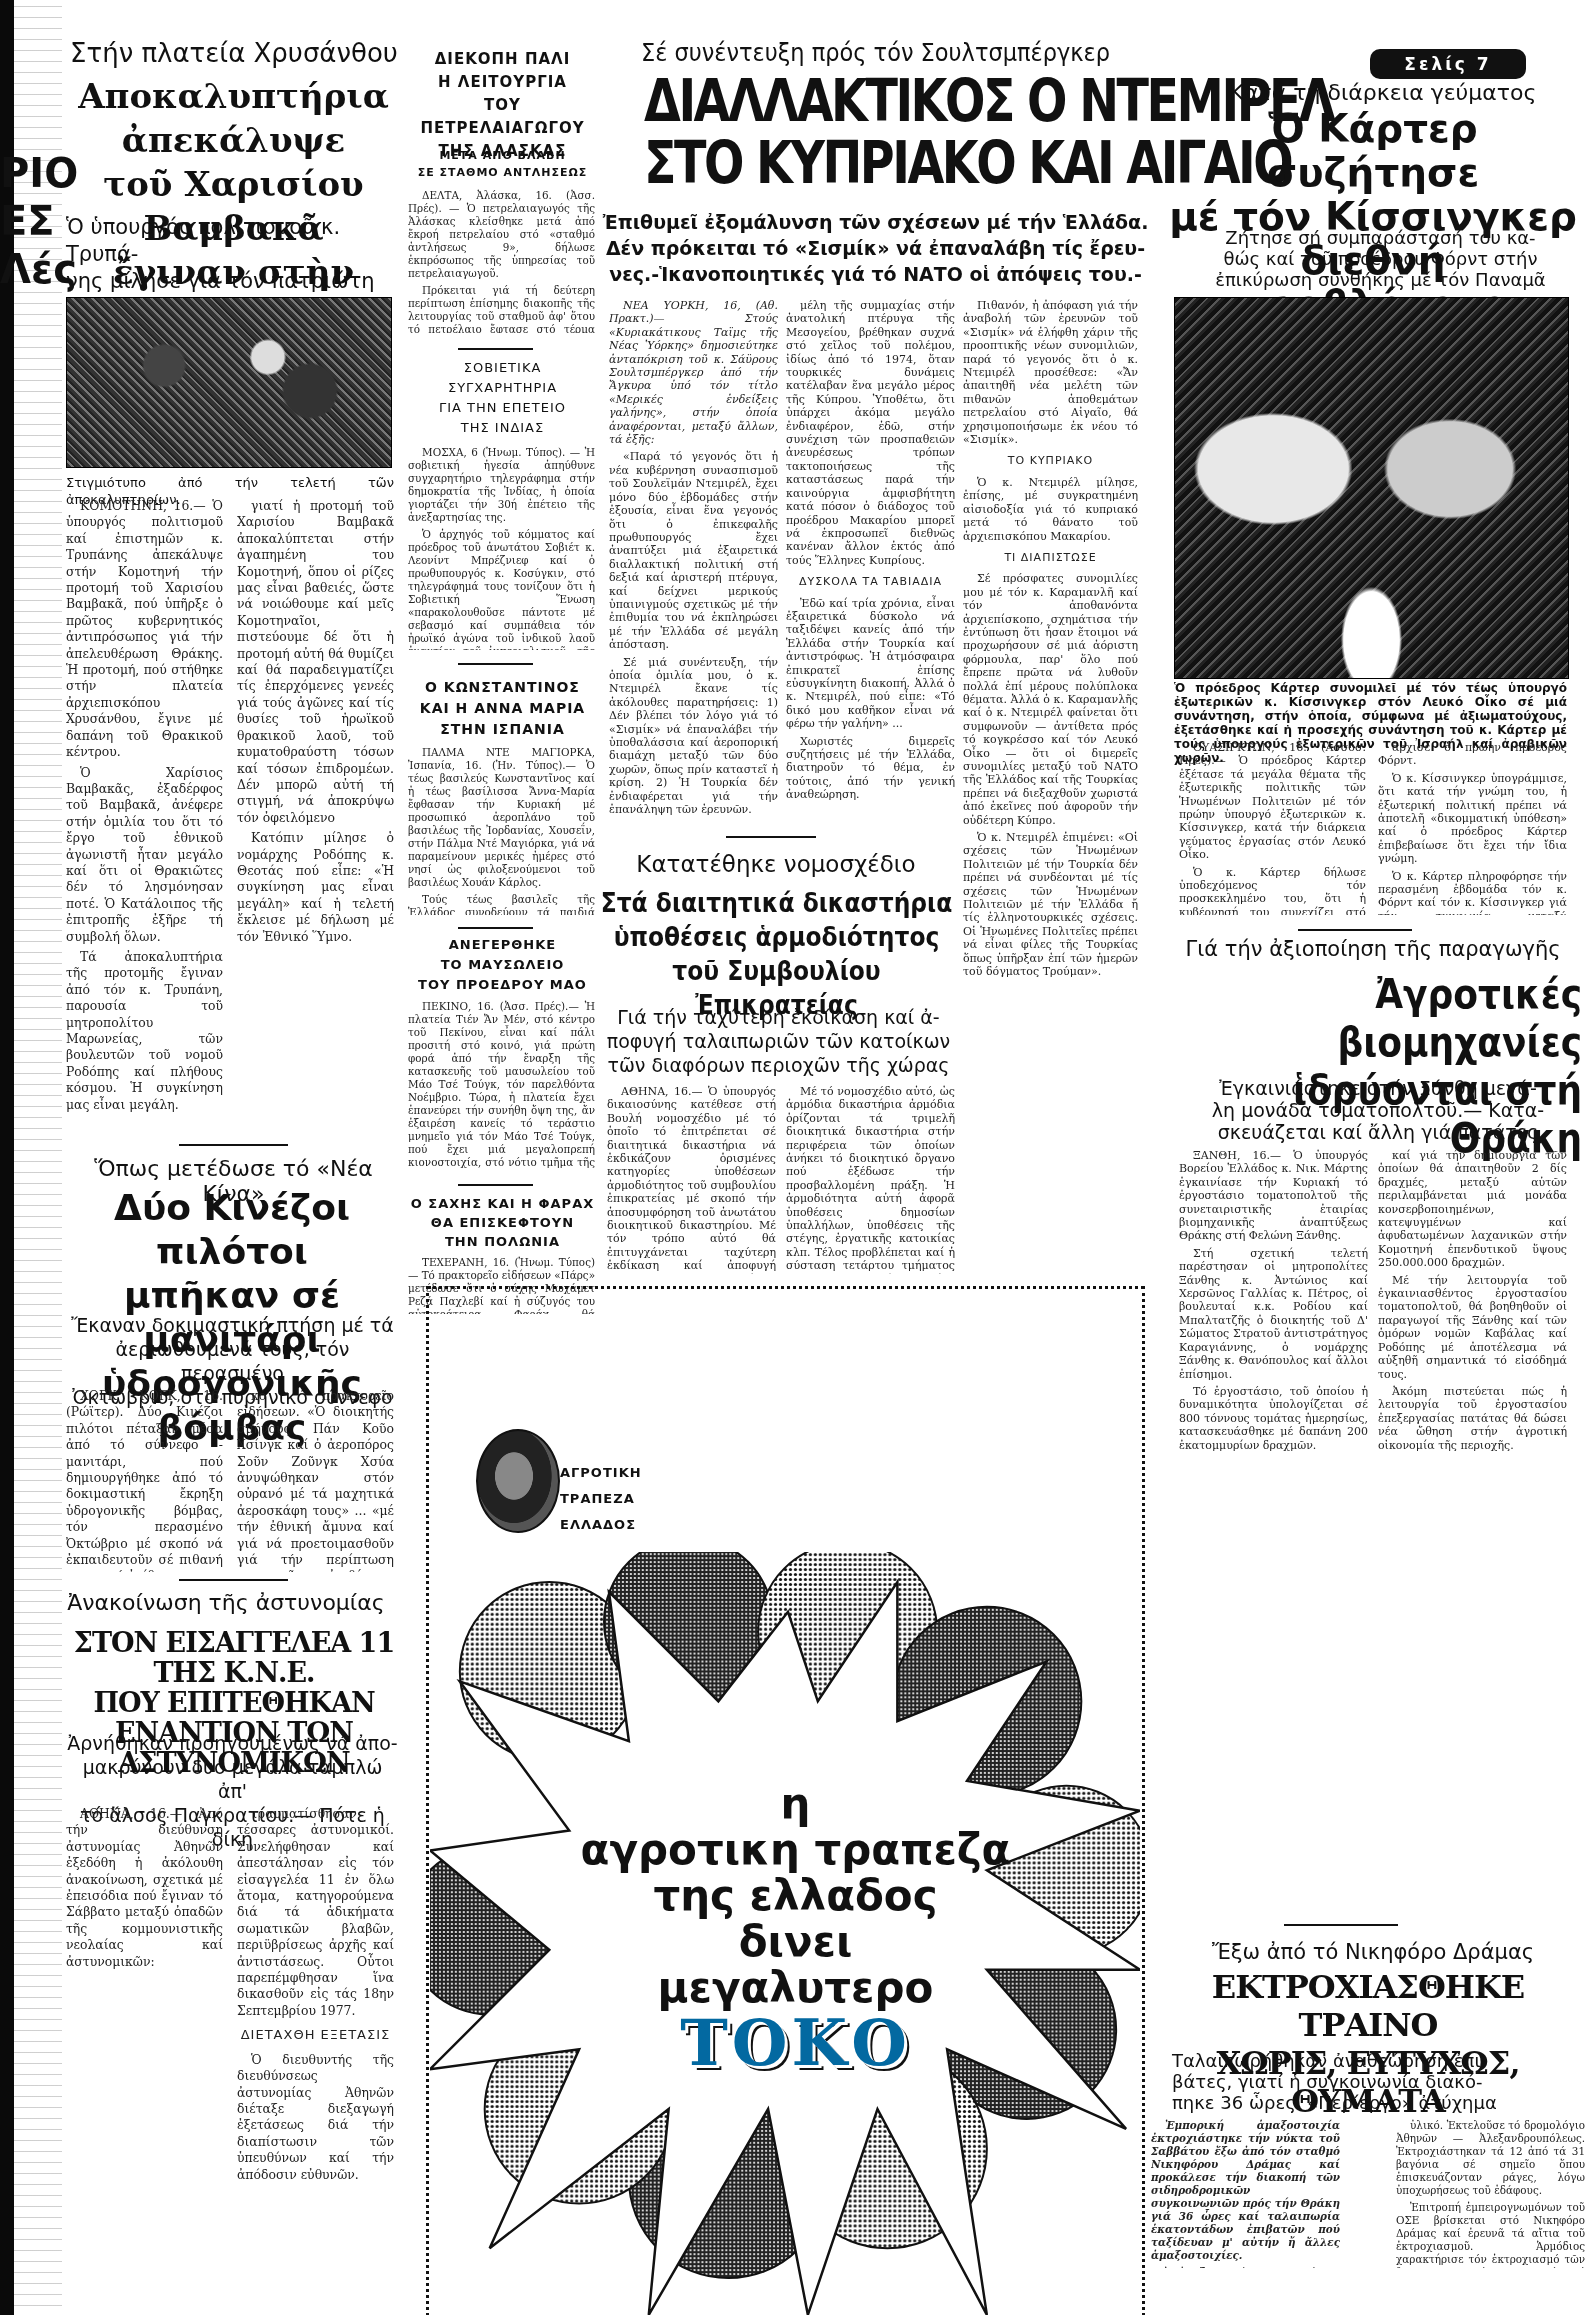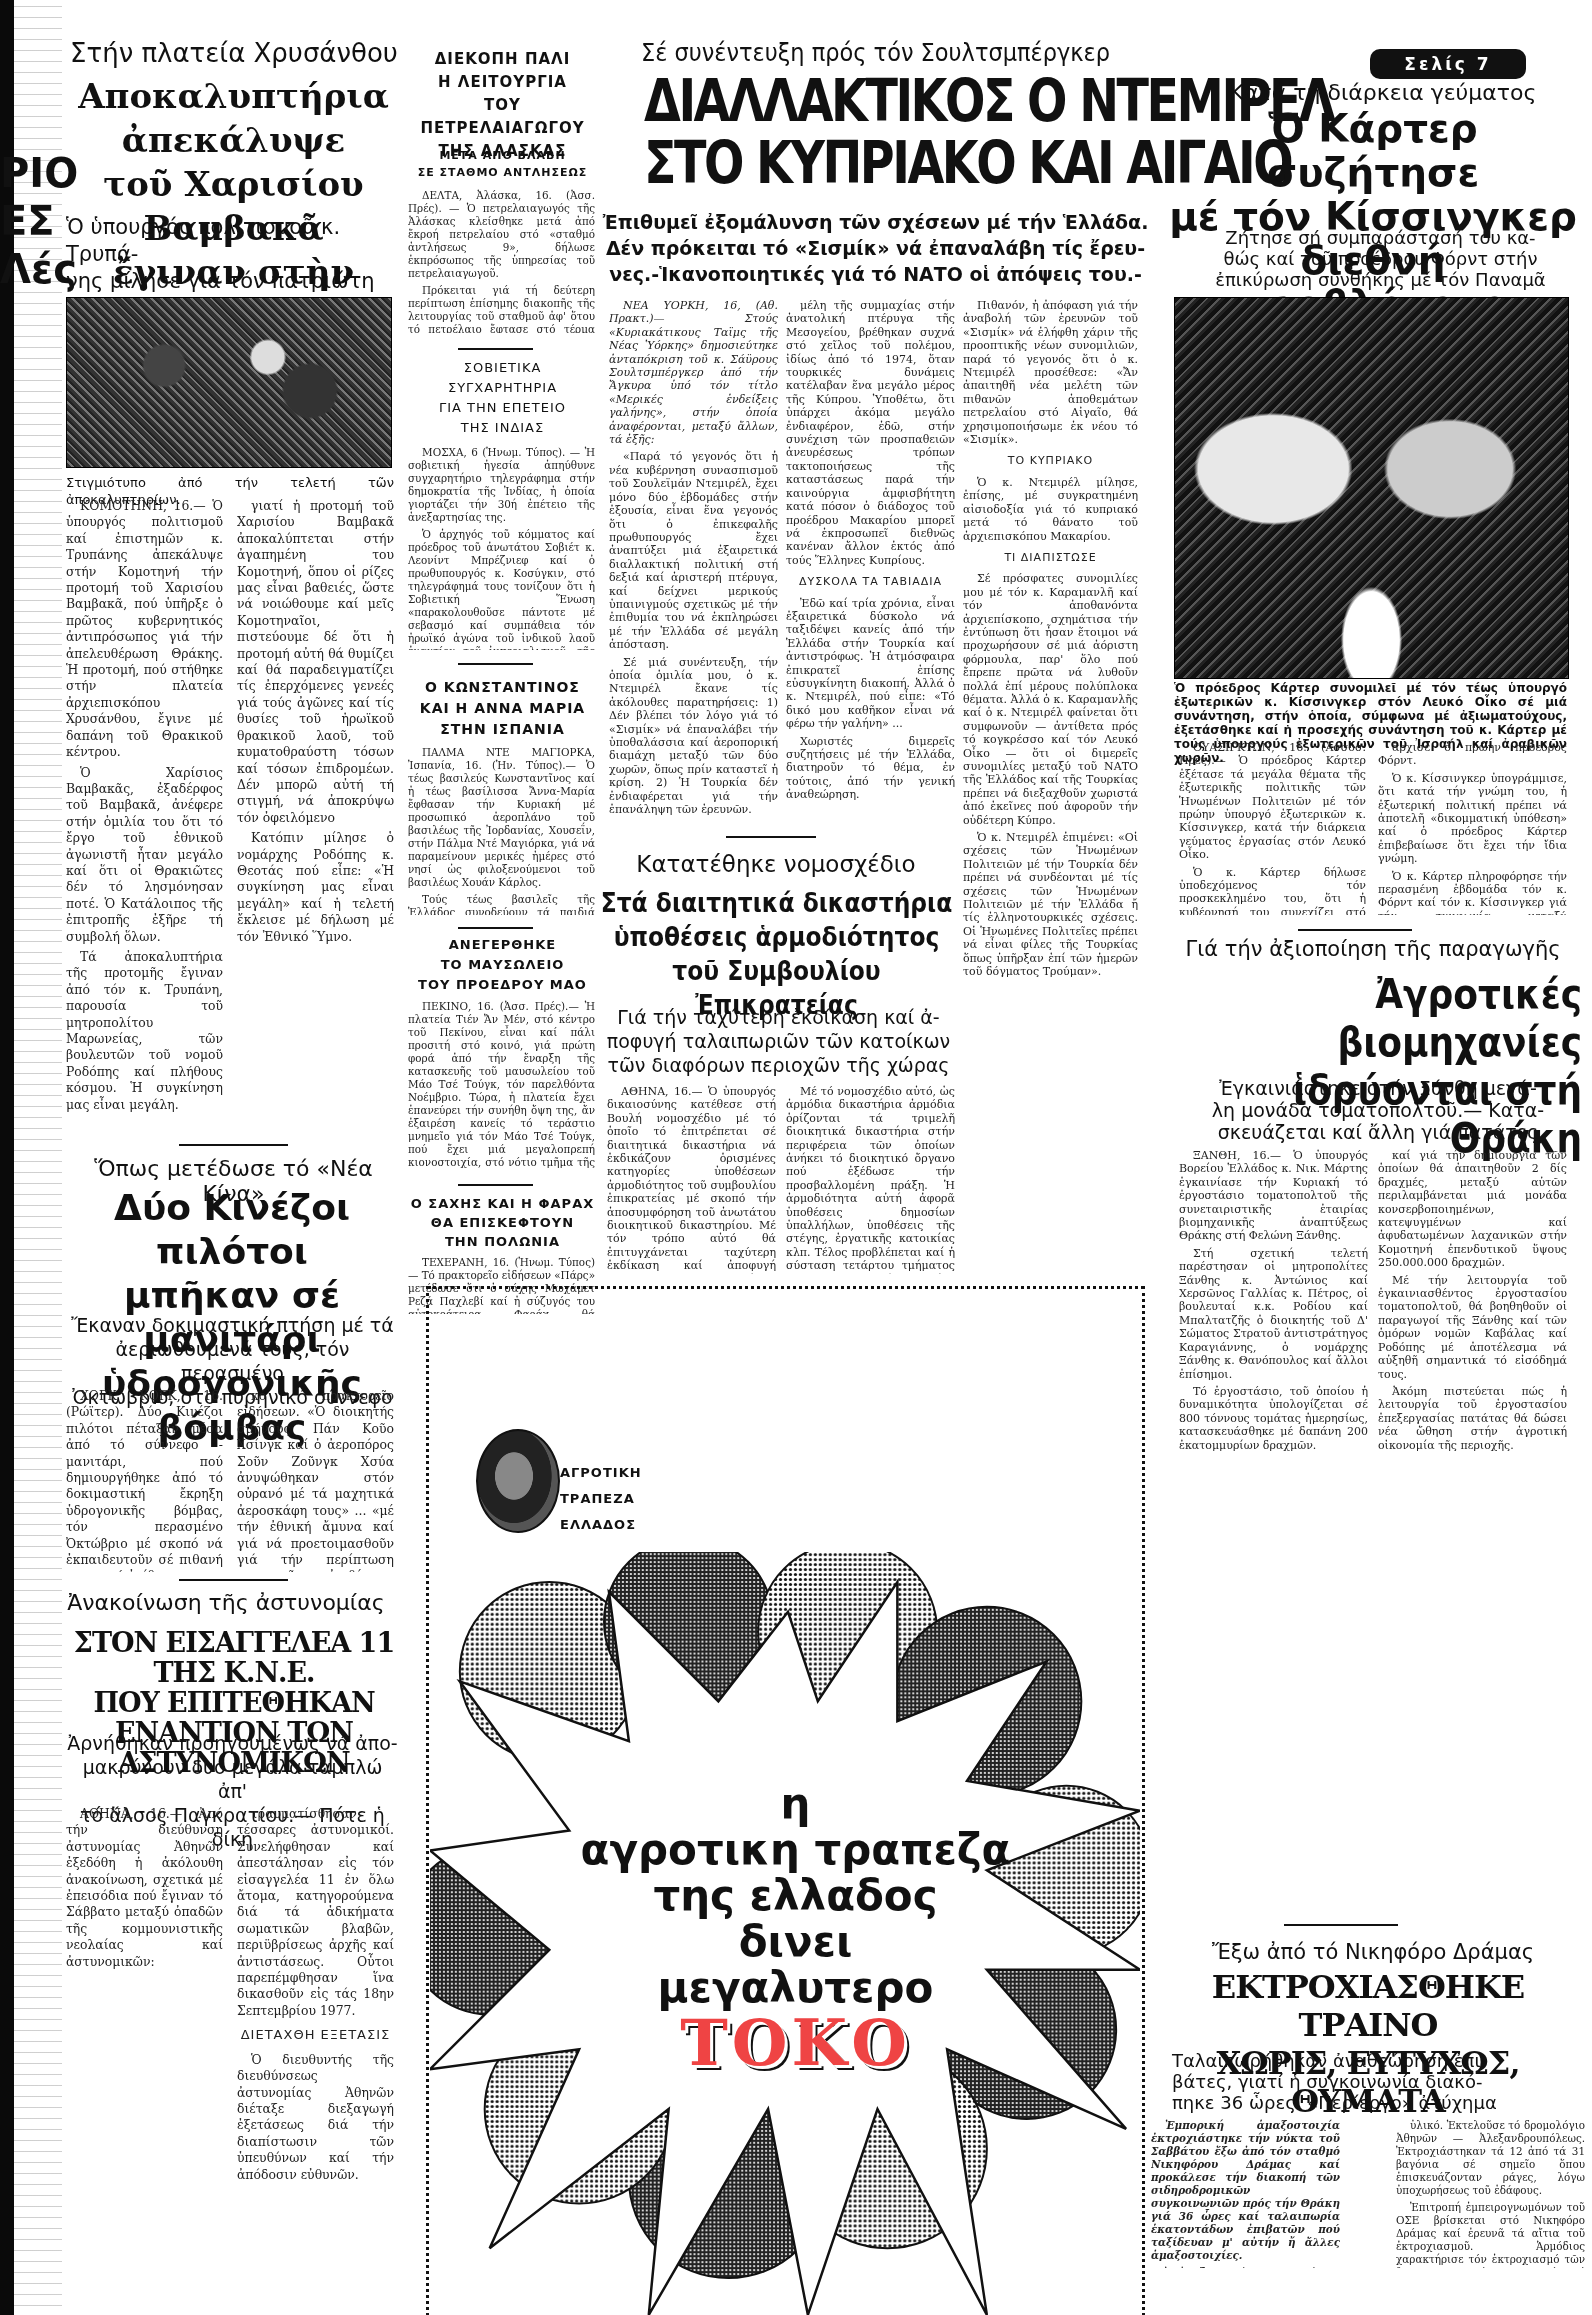--- a/index.html
+++ b/index.html
@@ -30,21 +30,21 @@
      repeating-linear-gradient(135deg,#111 0 4px,#555 4px 6px,#222 6px 9px);
      border:1px solid #000;}
   .badge{background:#111;color:#fff;border-radius:10px;font-family:"DejaVu Sans",sans-serif;font-weight:bold;text-align:center;}
   .dash-h{height:0;border-top:3px dotted #111;}
   .dash-v{width:0;border-left:3px dotted #111;}
   .caption{font-family:"DejaVu Sans",sans-serif;font-size:13px;line-height:17px;text-align:justify;}
   .subhead{font-family:"DejaVu Sans",sans-serif;font-size:13px;text-align:center;letter-spacing:1px;}
   .cols2{display:flex;gap:14px;}
   .cols2>div{flex:1;}
   .ad-title{font-family:"DejaVu Sans",sans-serif;font-weight:bold;text-align:center;font-size:44px;line-height:48px;}
-  .toko{font-family:"DejaVu Serif",serif;font-weight:bold;font-size:64px;color:#ef4444;letter-spacing:4px;text-shadow:3px 3px 0 #fff,5px 5px 0 #111;}
+  .toko{font-family:"DejaVu Serif",serif;font-weight:bold;font-size:64px;color:#0369a1;letter-spacing:4px;text-shadow:3px 3px 0 #fff,5px 5px 0 #111;}
 </style>
 </head>
 <body>
 
 <div class="abs edge"></div>
 <div class="abs edge2"></div>
 <div class="abs edgeglyphs">
   <div>ΡΙΟ</div>
   <div>ΕΣ</div>
   <div>Λές</div>

